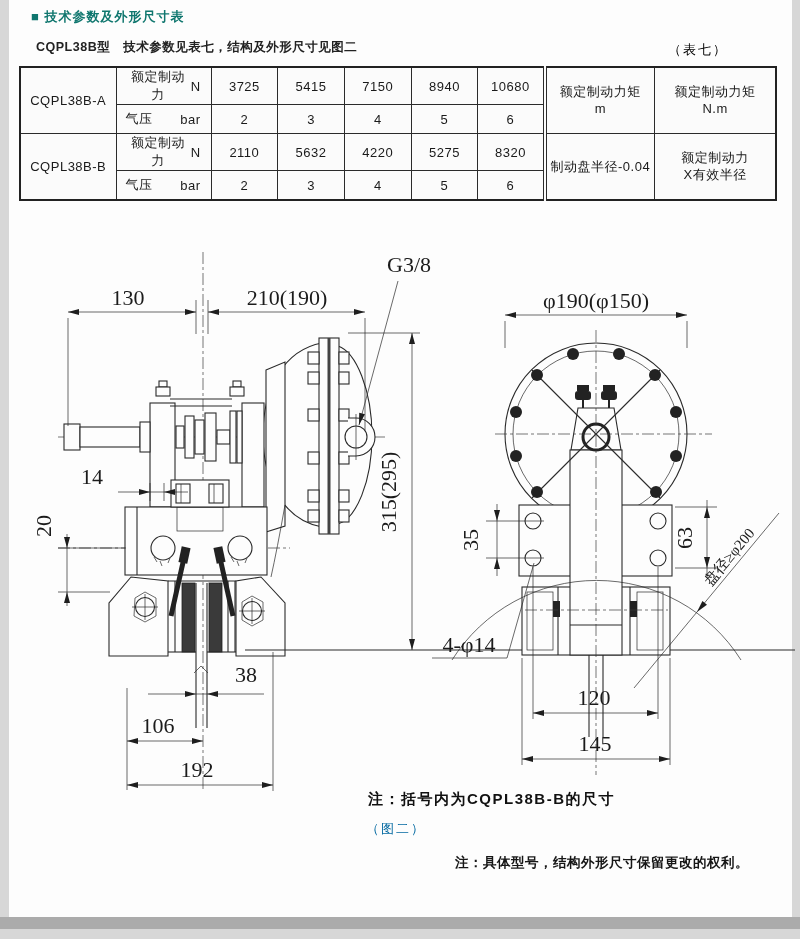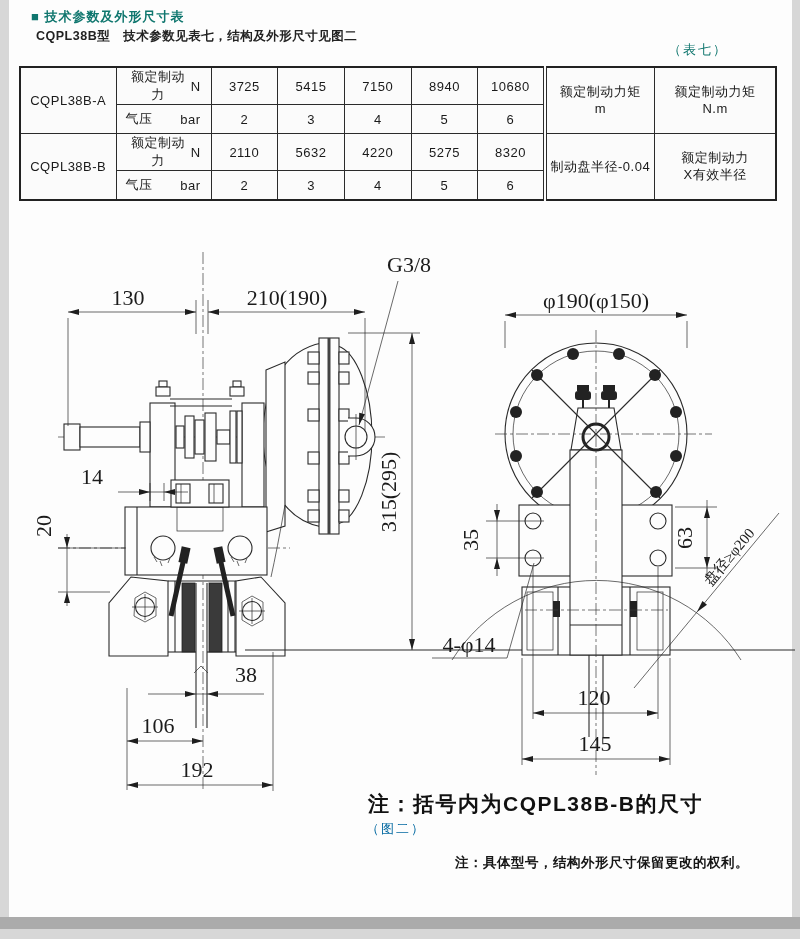--- a/index.html
+++ b/index.html
@@ -15,26 +15,26 @@
   }
   .bottom-strip{
     position:absolute;left:0;top:917px;width:800px;height:12px;
     background:#ababab;
   }
   .hdr-title{
     position:absolute;left:31px;top:8px;
     font-size:13px;font-weight:bold;letter-spacing:1px;color:#0f766e;
   }
   .hdr-sub{
-    position:absolute;left:36px;top:28px;
+    position:absolute;left:36px;top:39px;
     font-size:12.5px;font-weight:bold;color:#222;letter-spacing:0.5px;
   }
   .tbl-tag{
     position:absolute;left:668px;top:41px;
-    font-size:13px;color:#0f766e;letter-spacing:2px;
+    font-size:13px;color:#000000;letter-spacing:2px;
   }
   table.params{
     position:absolute;left:19px;top:66px;
     border-collapse:collapse;table-layout:fixed;
     width:758px;background:#fbfbfb;
     font-size:13px;color:#1a1a1a;
   }
   table.params td{
     border:1px solid #2b2b2b;height:28px;
     text-align:center;vertical-align:middle;padding:0;
@@ -49,21 +49,21 @@
   .ln{stroke:#2a2a2a;stroke-width:1.1;fill:none;}
   .lw{stroke:#2a2a2a;stroke-width:1.1;fill:#fdfdfd;}
   .thin{stroke:#2a2a2a;stroke-width:0.7;fill:none;}
   .cl{stroke:#3a3a3a;stroke-width:0.7;fill:none;stroke-dasharray:12 3 3 3;}
   .dk{fill:#222;stroke:none;}
   .pad{fill:#3a3a3a;stroke:#222;stroke-width:0.8;}
   .arr{fill:#1e1e1e;stroke:none;}
   .dimtext{font-family:"Liberation Serif",serif;font-size:22px;fill:#1b1b1b;}
   .dimtext-sm{font-family:"Liberation Serif",serif;font-size:15px;fill:#1b1b1b;}
   .note1{
-    position:absolute;left:368px;top:790px;font-size:21px;font-weight:bold;
+    position:absolute;left:368px;top:790px;font-size:15px;font-weight:bold;
     color:#111;letter-spacing:1.5px;
   }
   .note-fig{position:absolute;left:366px;top:820px;font-size:13px;color:#0369a1;letter-spacing:2px;}
   .note2{
     position:absolute;left:455px;top:854px;font-size:13.5px;font-weight:bold;
     color:#161616;letter-spacing:0.5px;text-align:center;
   }
 </style>
 </head>
 <body>

